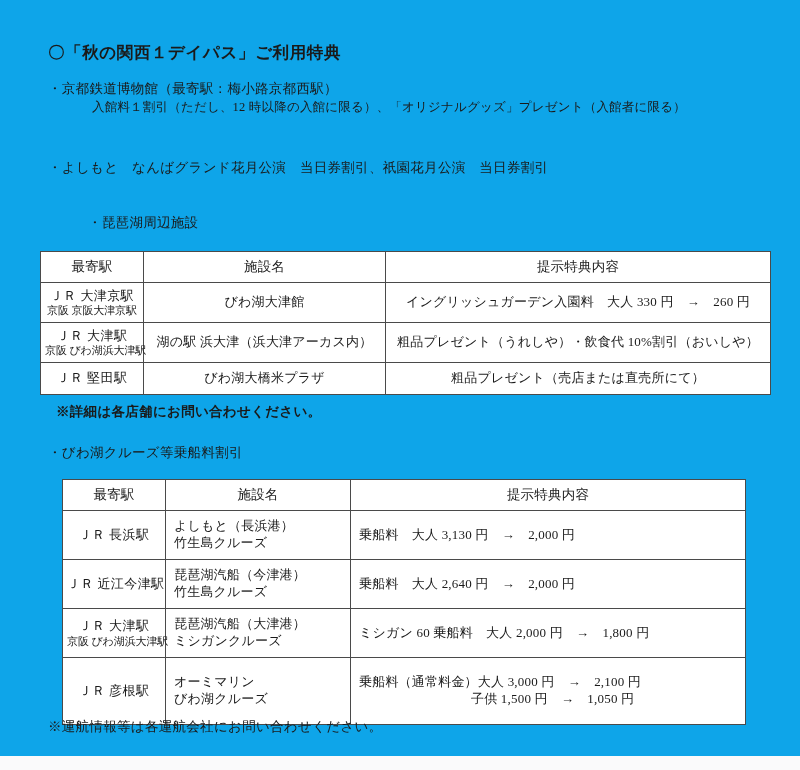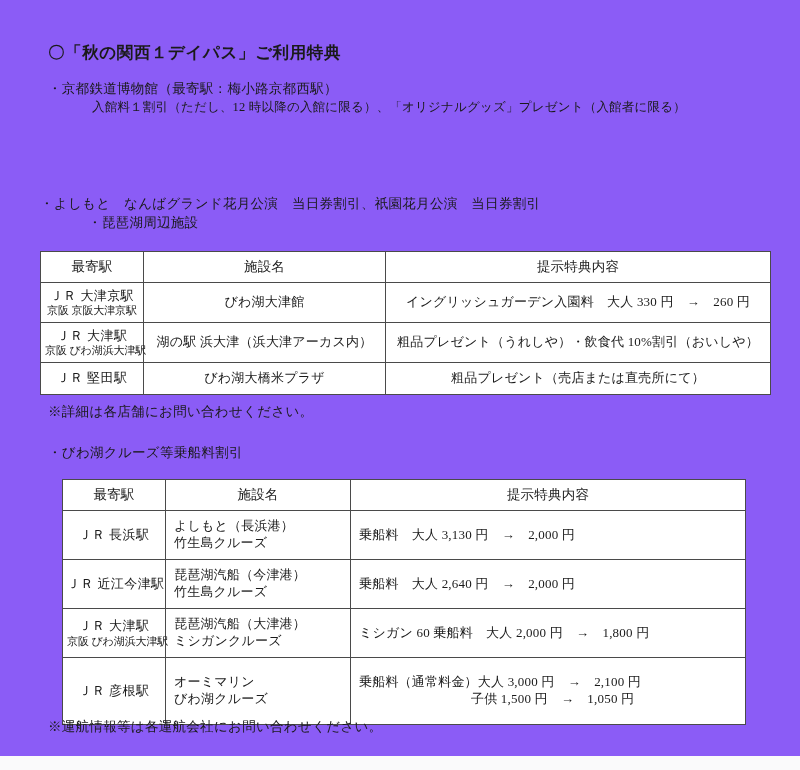--- a/index.html
+++ b/index.html
@@ -14,21 +14,21 @@
     color: #1a1a1a;
     overflow: hidden;
     position: relative;
   }
   .page {
     width: 800px;
     height: 770px;
     box-sizing: border-box;
     padding: 0;
     position: relative;
-    background: #8b5cf6;
+    background: #0ea5e9;
   }
   .bottom-strip {
     position: absolute;
     left: 0;
     bottom: 0;
     width: 800px;
     height: 14px;
     background: #fafafb;
   }
 
@@ -56,23 +56,23 @@
   }
   .note-line {
     position: absolute;
     font-size: 13.5px;
     letter-spacing: 0.3px;
     white-space: nowrap;
   }
 
   #museum-bullet  { left: 48px;  top: 80px; }
   #museum-detail  { left: 92px;  top: 99px; }
-  #yoshimoto-bullet { left: 40px; top: 159px; margin-top: 36px; }
+  #yoshimoto-bullet { left: 48px; top: 159px; }
   #biwako-bullet  { left: 48px;  top: 214px; margin-left: 40px; }
-  #note-shops     { left: 48px;  top: 403px; }
+  #note-shops     { left: 56px;  top: 403px; font-weight: bold; }
   #cruise-bullet  { left: 48px;  top: 444px; }
   #note-cruise    { left: 48px;  top: 718px; }
 
   
   table.doc-table {
     position: absolute;
     border-collapse: collapse;
     table-layout: fixed;
     background: #ffffff;
   }

